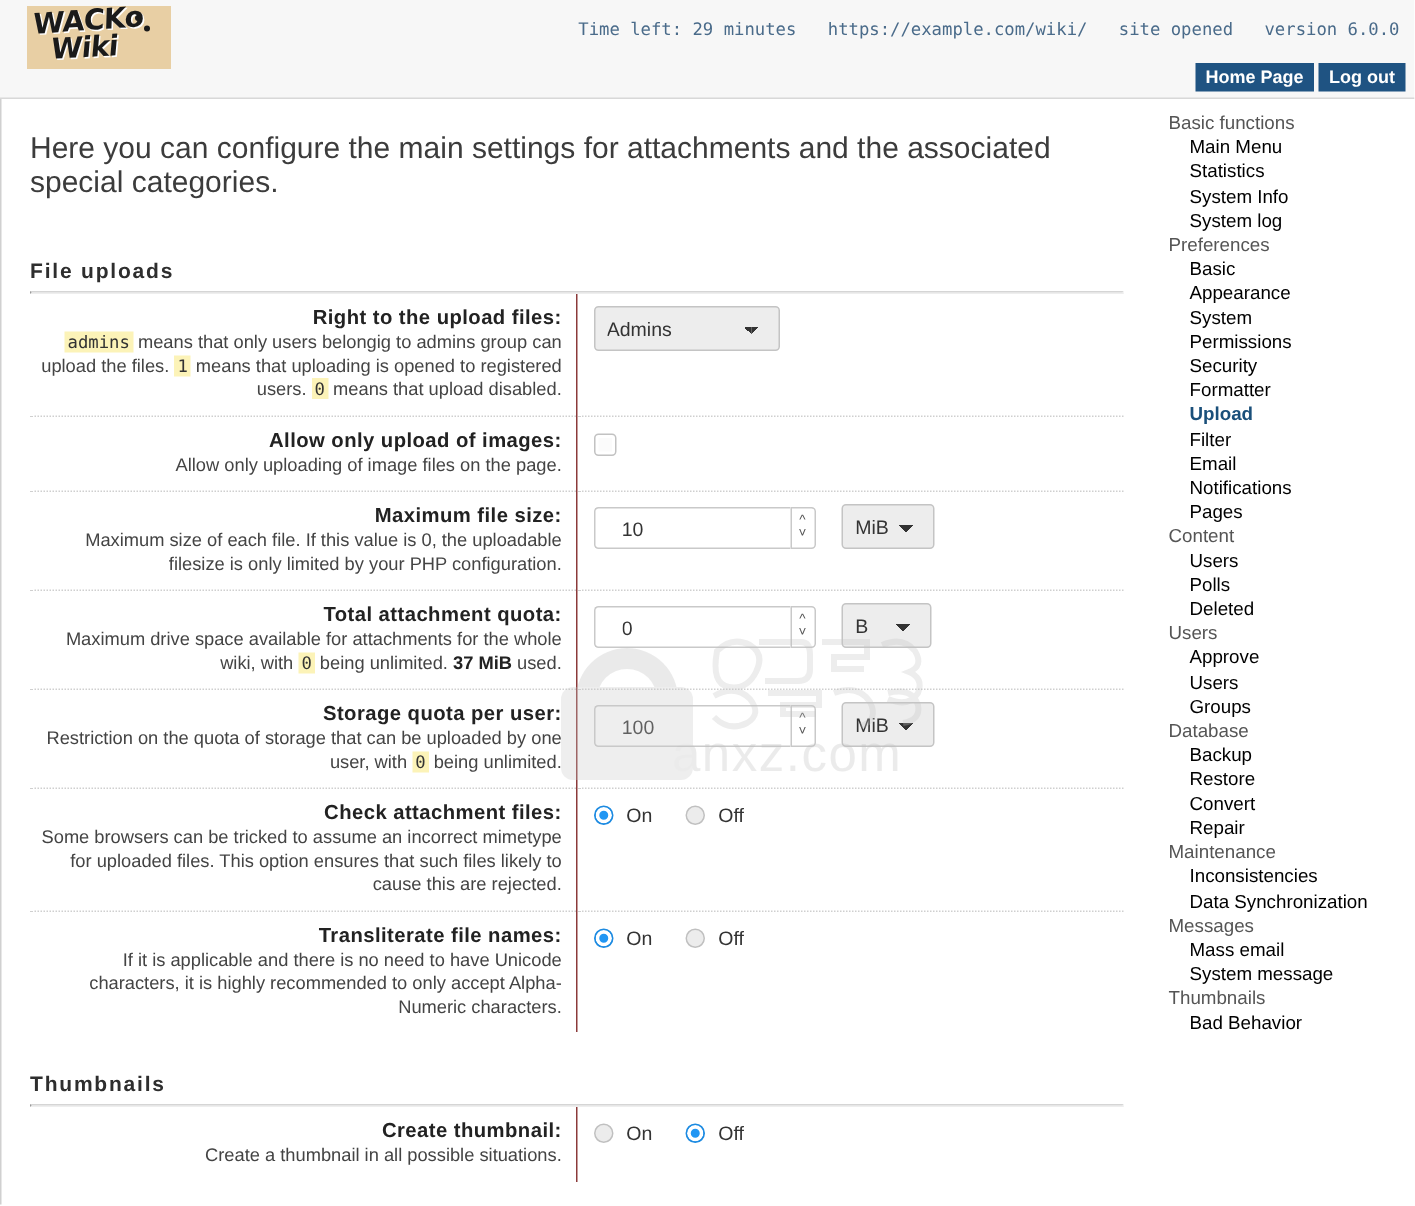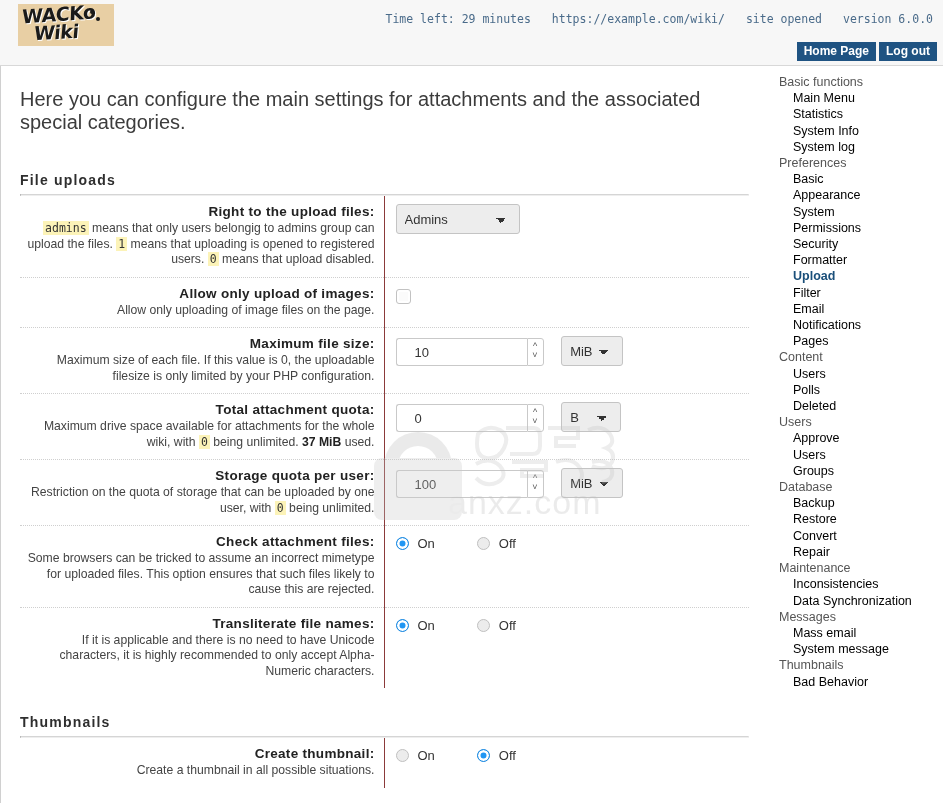--- a/index.html
+++ b/index.html
@@ -205,21 +205,21 @@
     width: 15px; height: 15px;
     border: 1px solid #c2c2c2;
     border-radius: 3px;
     background: #fbfbfb;
     box-shadow: inset 0 0 0 2px #fff;
     vertical-align: middle;
     cursor:pointer;
     margin: 3px 0 0 0;
   }
 
-  .radios { display:flex; align-items:flex-end; padding-top: 2px; gap: 20px; }
+  .radios { display:flex; align-items:flex-end; padding-top: 2px; }
   .radios label { display:flex; align-items:center; cursor:pointer; }
   input.rad {
     -webkit-appearance:none; appearance:none;
     width: 13px; height: 13px; border-radius:50%;
     border: 1px solid #c0c0c0;
     background: #ececec;
     margin: 0 9px 0 0;
     cursor:pointer;
   }
   input.rad:checked {

